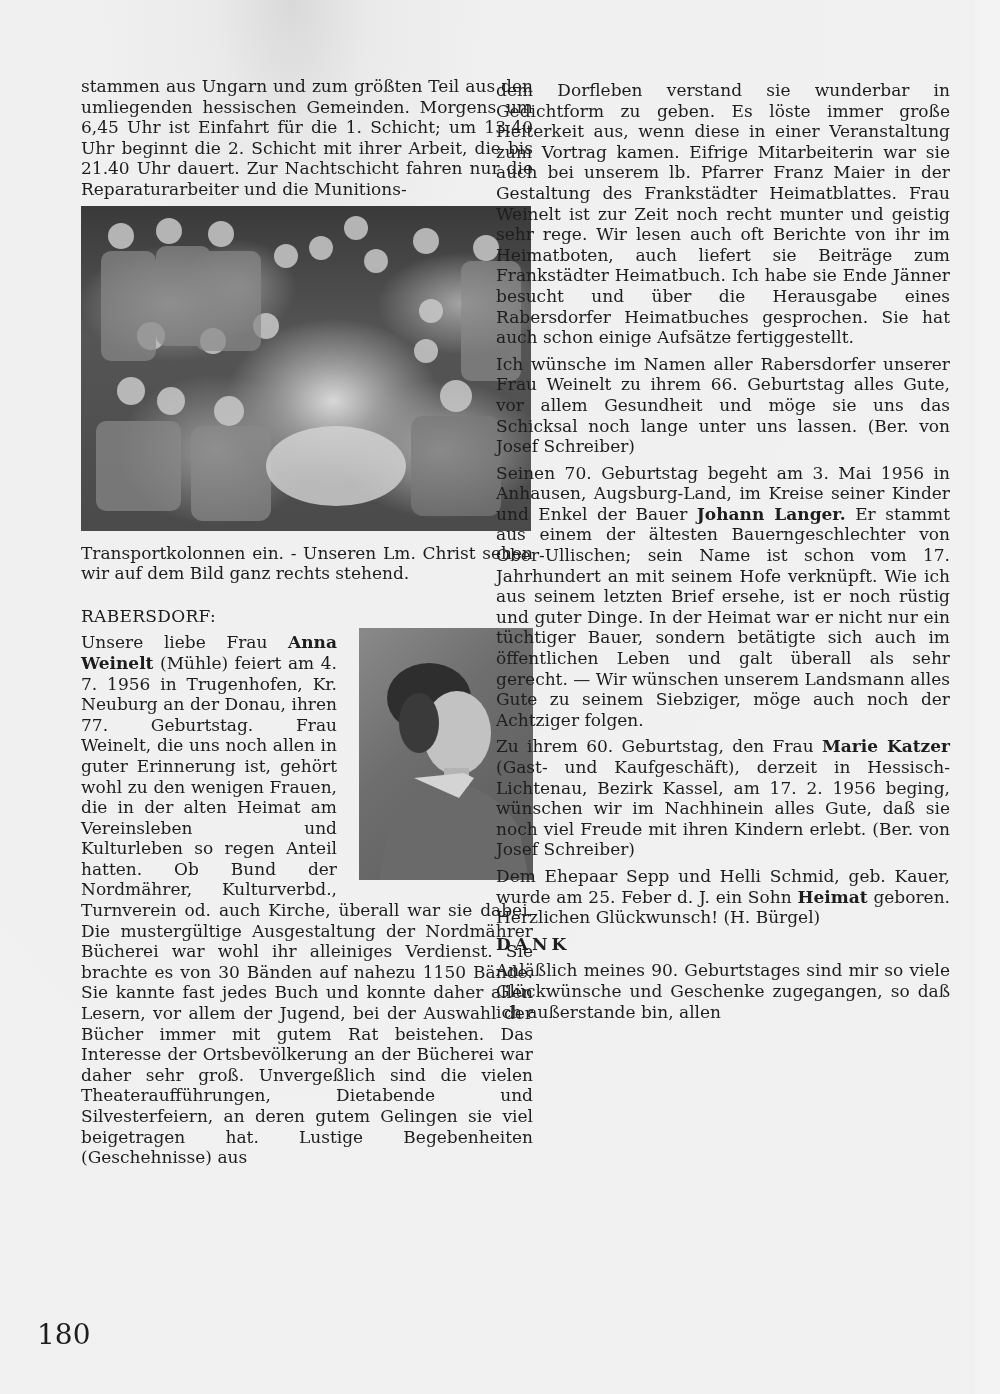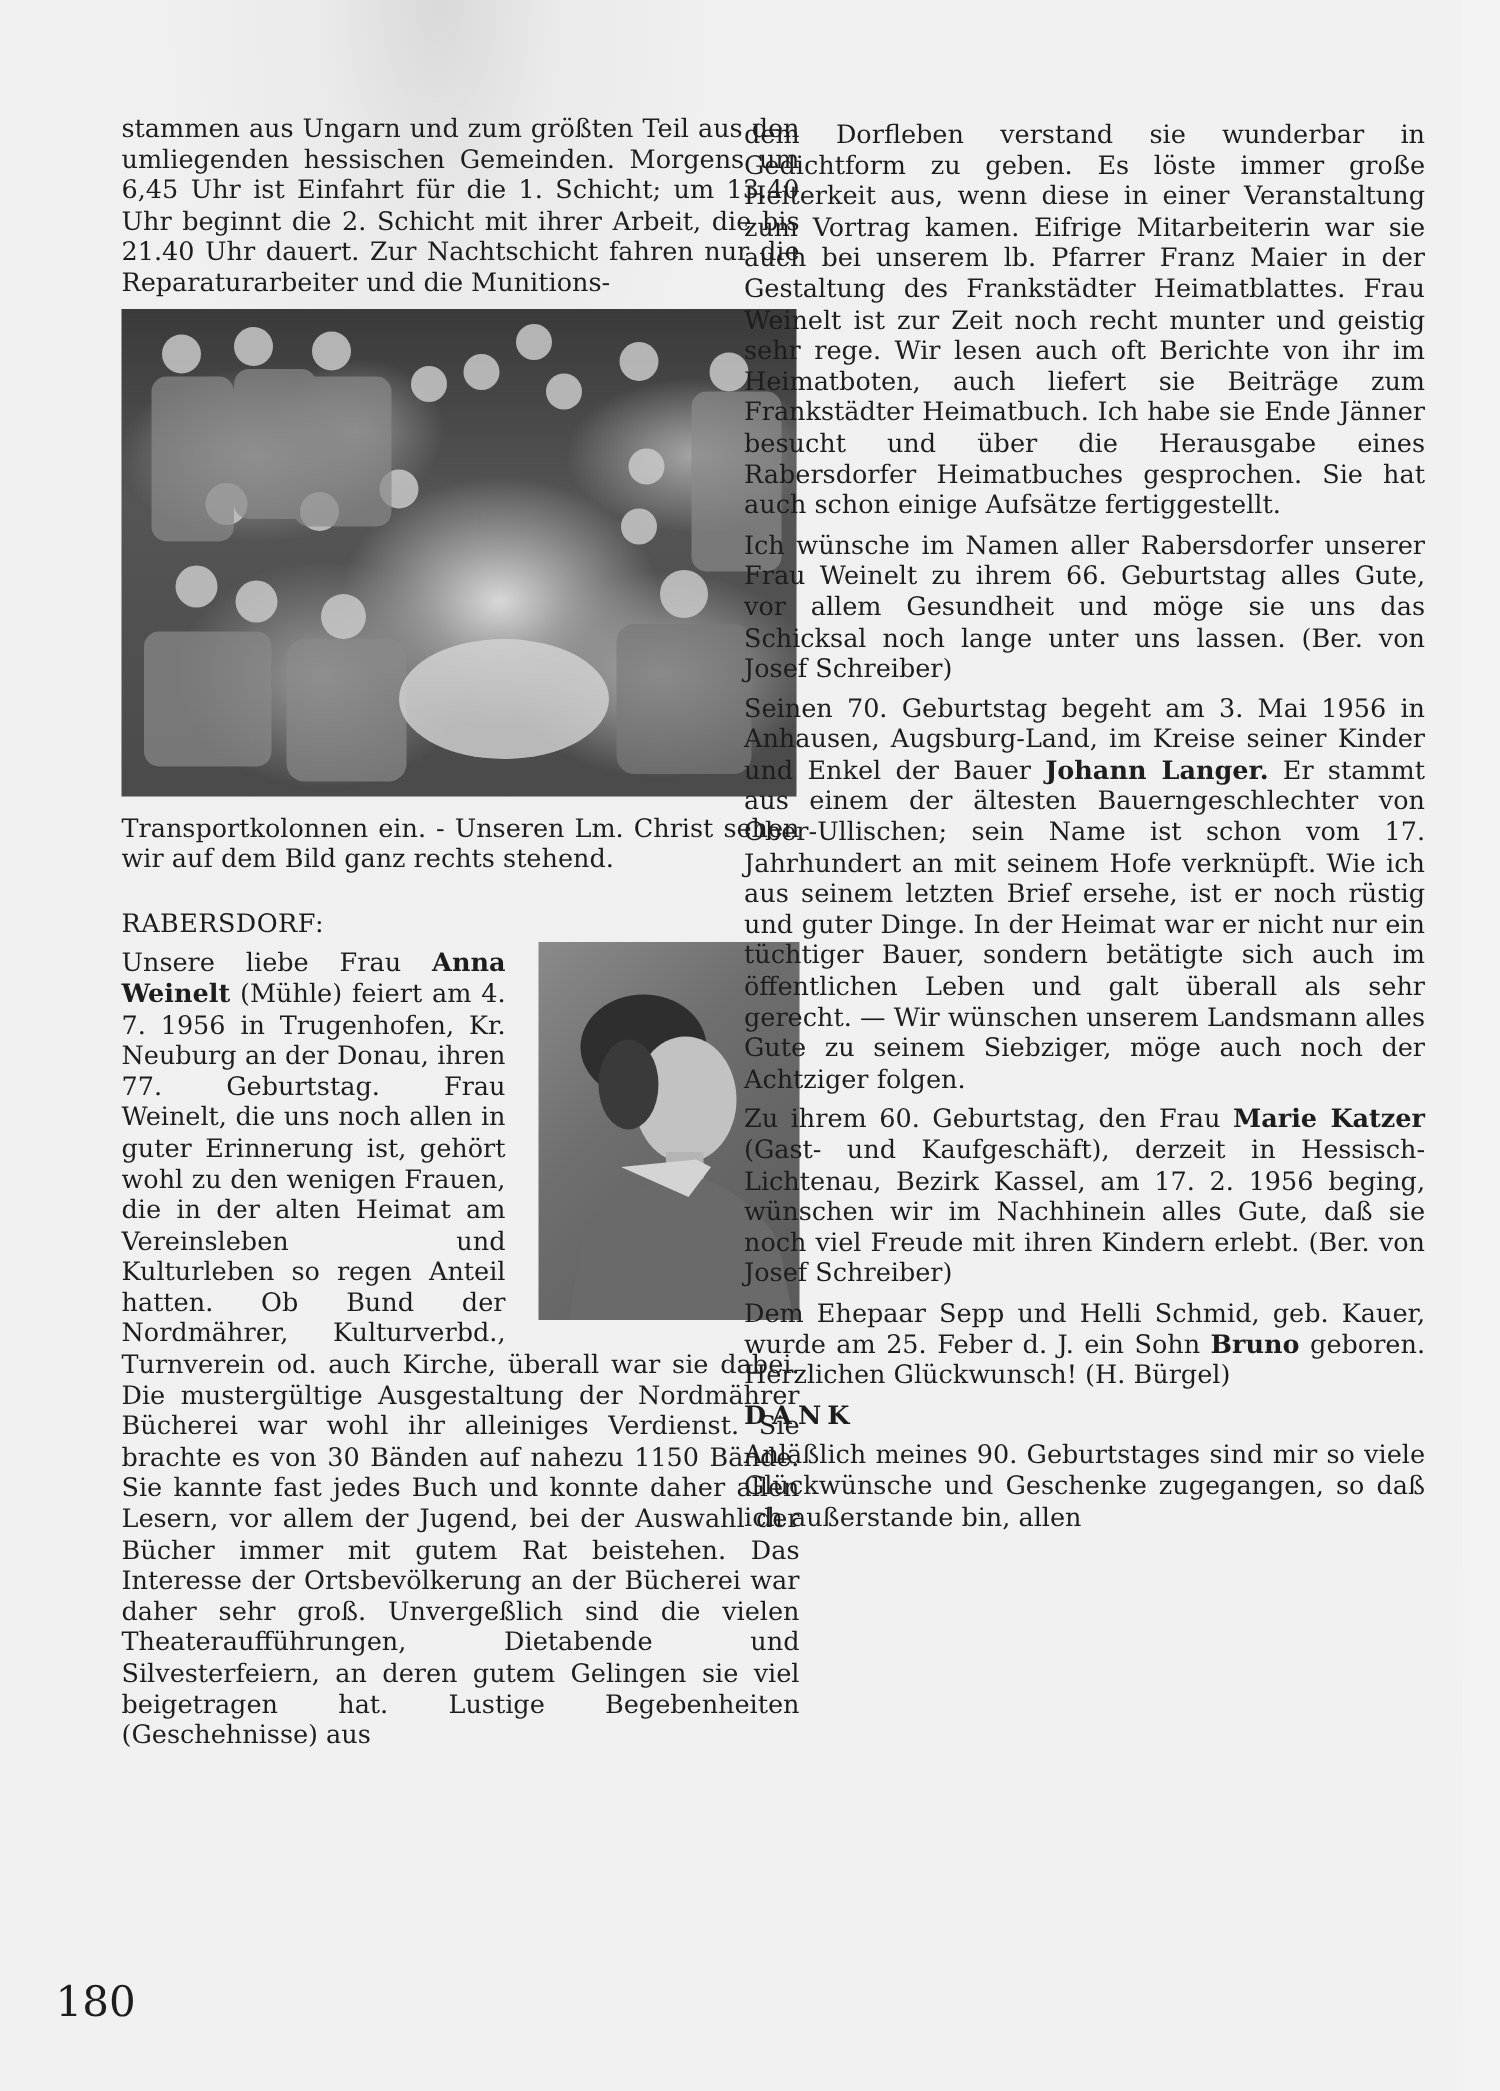--- a/index.html
+++ b/index.html
@@ -113,19 +113,19 @@
     </div>
 
     <p class="gap"><span>Unsere liebe Frau </span><b>Anna Weinelt</b><span> (Mühle) feiert am 4. 7. 1956 in Trugenhofen, Kr. Neuburg an der Donau, ihren 77. Geburtstag. Frau Weinelt, die uns noch allen in guter Erinnerung ist, gehört wohl zu den wenigen Frauen, die in der alten Heimat am Vereinsleben und Kulturleben so regen Anteil hatten. Ob Bund der Nordmährer, Kulturverbd., Turnverein od. auch Kirche, überall war sie dabei. Die mustergültige Ausgestaltung der Nordmährer Bücherei war wohl ihr alleiniges Verdienst. Sie brachte es von 30 Bänden auf nahezu 1150 Bände. Sie kannte fast jedes Buch und konnte daher allen Lesern, vor allem der Jugend, bei der Auswahl der Bücher immer mit gutem Rat beistehen. Das Interesse der Ortsbevölkerung an der Bücherei war daher sehr groß. Unvergeßlich sind die vielen Theateraufführungen, Dietabende und Silvesterfeiern, an deren gutem Gelingen sie viel beigetragen hat. Lustige Begebenheiten (Geschehnisse) aus</span></p>
   </div>
 
   <div class="col right">
     <p>dem Dorfleben verstand sie wunderbar in Gedichtform zu geben. Es löste immer große Heiterkeit aus, wenn diese in einer Veranstaltung zum Vortrag kamen. Eifrige Mitarbeiterin war sie auch bei unserem lb. Pfarrer Franz Maier in der Gestaltung des Frankstädter Heimatblattes. Frau Weinelt ist zur Zeit noch recht munter und geistig sehr rege. Wir lesen auch oft Berichte von ihr im Heimatboten, auch liefert sie Beiträge zum Frankstädter Heimatbuch. Ich habe sie Ende Jänner besucht und über die Herausgabe eines Rabersdorfer Heimatbuches gesprochen. Sie hat auch schon einige Aufsätze fertiggestellt.</p>
     <p class="gap">Ich wünsche im Namen aller Rabersdorfer unserer Frau Weinelt zu ihrem 66. Geburtstag alles Gute, vor allem Gesundheit und möge sie uns das Schicksal noch lange unter uns lassen. (Ber. von Josef Schreiber)</p>
     <p class="gap"><span>Seinen 70. Geburtstag begeht am 3. Mai 1956 in Anhausen, Augsburg-Land, im Kreise seiner Kinder und Enkel der Bauer </span><b>Johann Langer.</b><span> Er stammt aus einem der ältesten Bauerngeschlechter von Ober-Ullischen; sein Name ist schon vom 17. Jahrhundert an mit seinem Hofe verknüpft. Wie ich aus seinem letzten Brief ersehe, ist er noch rüstig und guter Dinge. In der Heimat war er nicht nur ein tüchtiger Bauer, sondern betätigte sich auch im öffentlichen Leben und galt überall als sehr gerecht. — Wir wünschen unserem Landsmann alles Gute zu seinem Siebziger, möge auch noch der Achtziger folgen.</span></p>
     <p class="gap"><span>Zu ihrem 60. Geburtstag, den Frau </span><b>Marie Katzer</b><span> (Gast- und Kaufgeschäft), derzeit in Hessisch-Lichtenau, Bezirk Kassel, am 17. 2. 1956 beging, wünschen wir im Nachhinein alles Gute, daß sie noch viel Freude mit ihren Kindern erlebt. (Ber. von Josef Schreiber)</span></p>
-    <p class="gap"><span>Dem Ehepaar Sepp und Helli Schmid, geb. Kauer, wurde am 25. Feber d. J. ein Sohn </span><b>Bruno</b><span> geboren. Herzlichen Glückwunsch! (H. Bürgel)</span></p>
+    <p class="gap"><span>Dem Ehepaar Sepp und Helli Schmid, geb. Kauer, wurde am 25. Feber d. J. ein Sohn </span><b>Heimat</b><span> geboren. Herzlichen Glückwunsch! (H. Bürgel)</span></p>
     <p class="gap dank">DANK</p>
     <p class="gap">Anläßlich meines 90. Geburtstages sind mir so viele Glückwünsche und Geschenke zugegangen, so daß ich außerstande bin, allen</p>
   </div>
 
   <div class="page-number">180</div>
 </div>
 
 </body></html>

